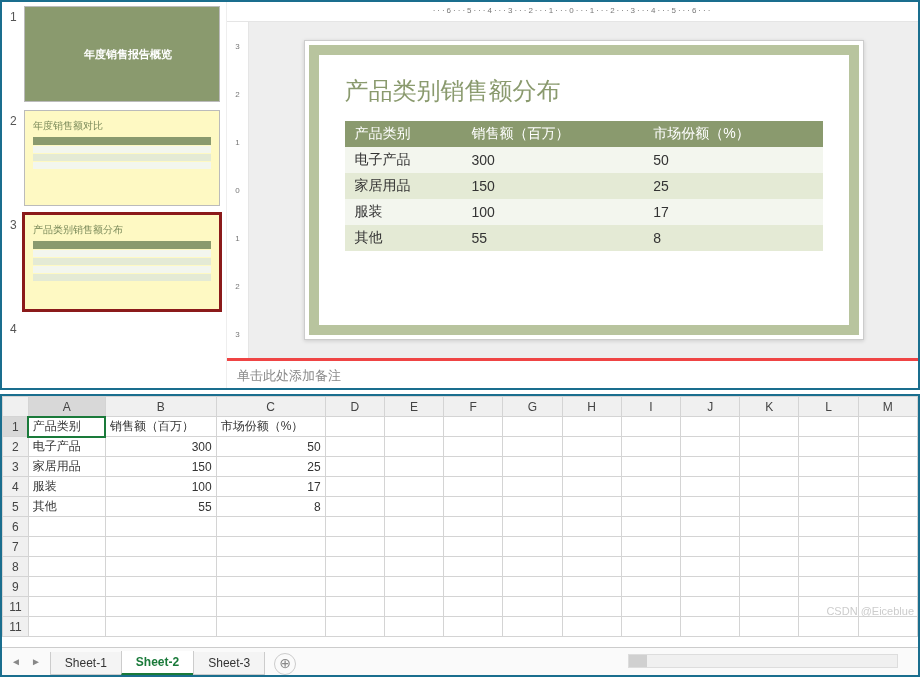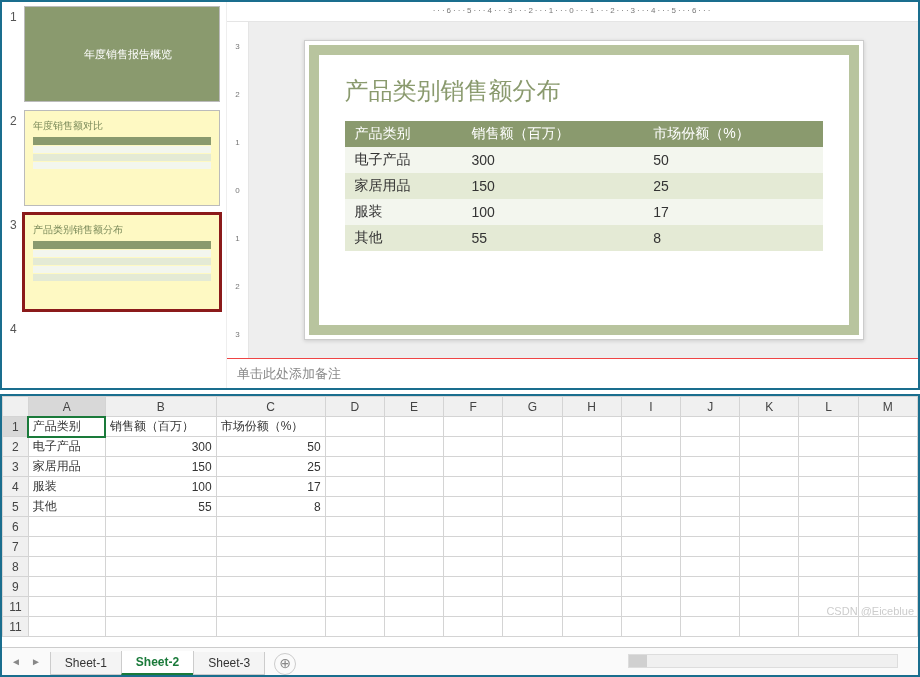--- a/index.html
+++ b/index.html
@@ -7,42 +7,42 @@
   .wrap { width: 920px; height: 677px; display: flex; flex-direction: column; }
 
   
   .ppt { flex: 0 0 390px; border: 2px solid #1a6e8e; display: flex; background: #fff; }
   .thumbs { flex: 0 0 225px; border-right: 1px solid #eee; overflow: hidden; }
   .thumb-row { display: flex; padding: 4px 6px 4px 8px; align-items: flex-start; }
   .thumb-num { width: 14px; font-size: 12px; color: #555; padding-top: 4px; }
   .thumb { flex: 1; border: 1px solid #bbb; background: #fef9c3; height: 96px; position: relative; }
   .thumb.selected { outline: 3px solid #8b1a1a; outline-offset: -1px; }
   .thumb.green-bg { background: #8a9a6e; display:flex; align-items:center; justify-content:center; }
-  .thumb.green-bg .t-title { color: #fff; font-size: 11px; font-weight: normal; margin-left: 12px; }
+  .thumb.green-bg .t-title { color: #fff; font-size: 11px; font-weight: bold; margin-left: 12px; }
   .thumb-inner { padding: 8px; }
   .t-head { color: #7a8a5a; font-size: 10px; margin-bottom: 4px; }
   .t-table { margin-top: 4px; }
   .t-table-hdr { background:#8a9a6e; height:8px; margin-bottom:1px;}
   .t-table-row { background:#f3f6ee; height:7px; margin-bottom:1px;}
   .t-table-row.alt { background:#e4ead5; }
   .thumb4 { height: 20px; overflow:hidden; }
 
   .ppt-main { flex: 1; display: flex; flex-direction: column; background: #f3f3f3; }
   .ruler-h { height: 20px; background:#fff; border-bottom:1px solid #e5e5e5; font-size:8px; color:#777; text-align:center; padding-top:4px; letter-spacing: 2px; }
   .ppt-body { flex:1; display:flex; }
   .ruler-v { width: 22px; background:#fff; border-right:1px solid #e5e5e5; display:flex; flex-direction:column; justify-content:space-around; align-items:center; font-size:8px; color:#777;}
   .slide-area { flex:1; background:#eee; display:flex; align-items:flex-start; justify-content:center; padding: 18px 20px 12px 20px; }
   .slide { width: 560px; height: 300px; background:#fff; border: 1px solid #ccc; box-shadow: 0 1px 4px rgba(0,0,0,0.15); outline: 10px solid #b8c49e; outline-offset: -15px; padding: 34px 40px; }
   .slide-title { color: #8a9a6e; font-size: 24px; margin-bottom: 14px; }
   .slide-table { width: 100%; border-collapse: collapse; font-size: 14px;}
   .slide-table th { background: #8a9a6e; color:#fff; text-align:left; padding: 4px 10px; font-weight:normal; }
   .slide-table td { padding: 4px 10px; }
   .slide-table tr.even td { background:#e4ead5; }
   .slide-table tr.odd td { background:#f3f6ee; }
-  .notes { height: 30px; background:#fff; border-top:1px solid #ef4444; padding: 6px 10px; color:#888; font-size:13px; }
+  .notes { height: 30px; background:#fff; border-top:3px solid #ef4444; padding: 6px 10px; color:#888; font-size:13px; }
 
   
   .xls { flex: 1; border: 2px solid #1a6e8e; display:flex; flex-direction:column; background:#fff; margin-top:4px;}
   .grid-area { flex:1; overflow:hidden; position:relative; }
   table.xls-grid { border-collapse: collapse; table-layout:fixed; }
   .xls-grid th, .xls-grid td { border: 1px solid #d4d4d4; font-size:12px; font-weight:normal;}
   .xls-grid .ch { background:#f0f0f0; text-align:center; height:20px; color:#444; }
   .xls-grid .ch.active { background:#d8d8d8; }
   .xls-grid .rn { background:#f0f0f0; text-align:center; width:26px; height:20px; color:#444; }
   .xls-grid .rn.active { background:#d8d8d8; }

